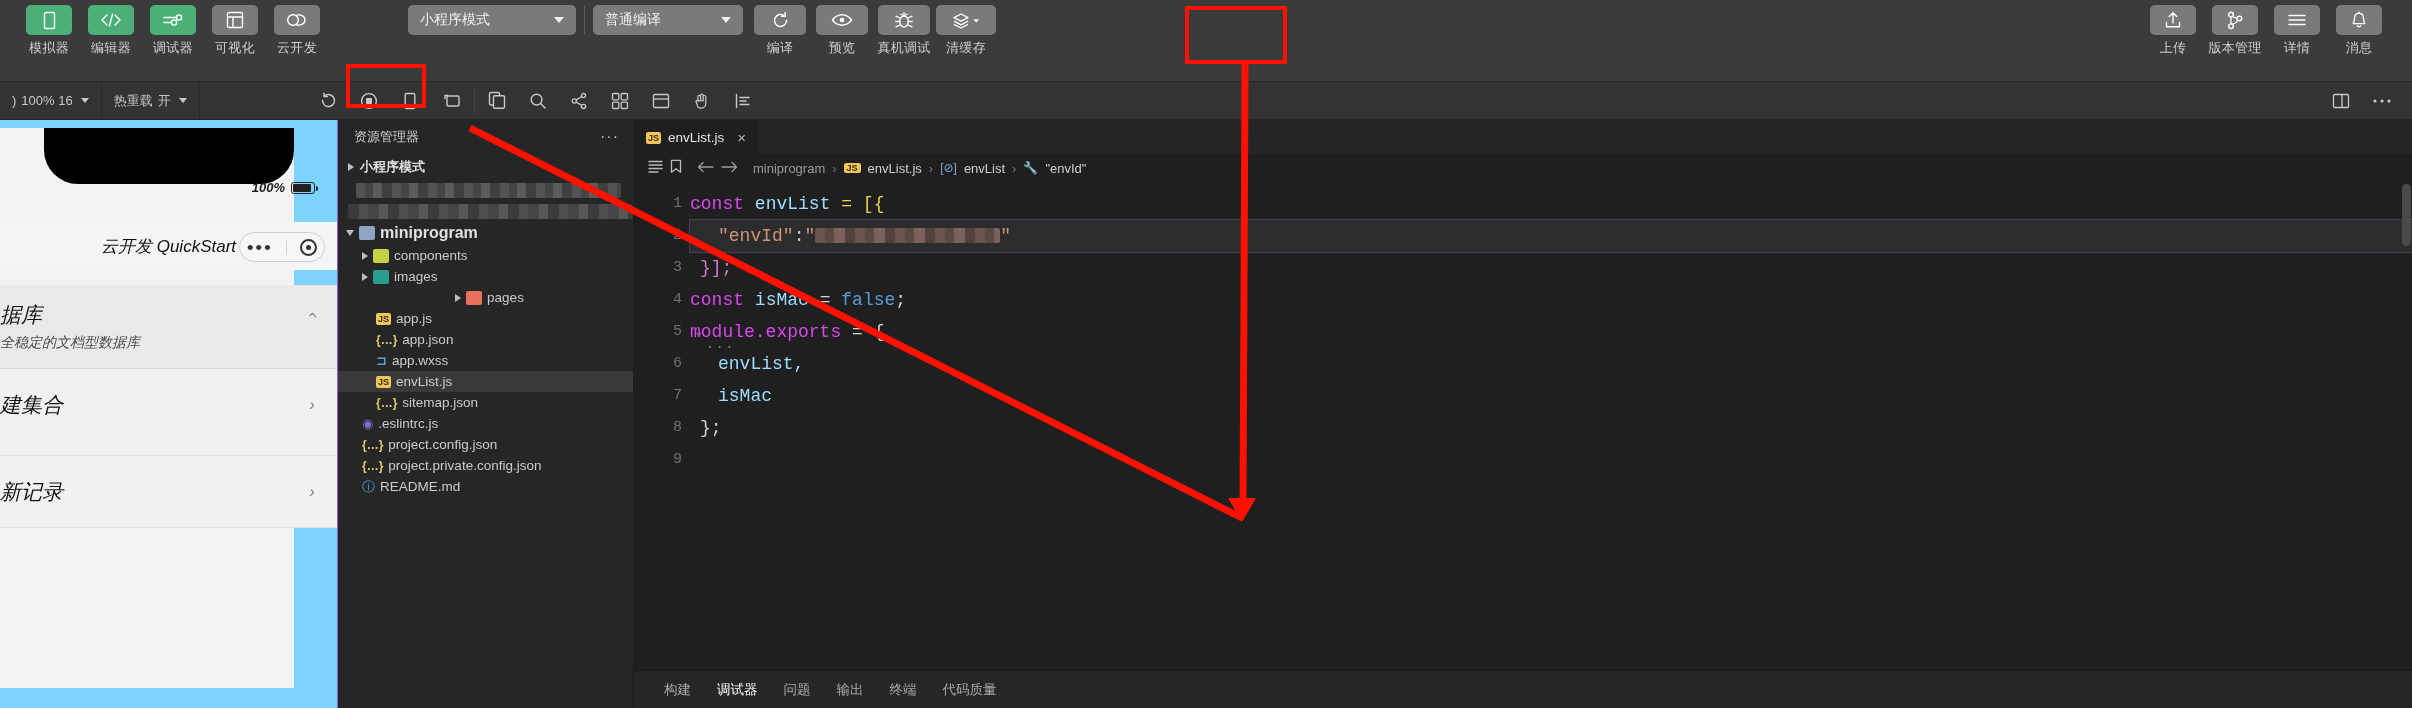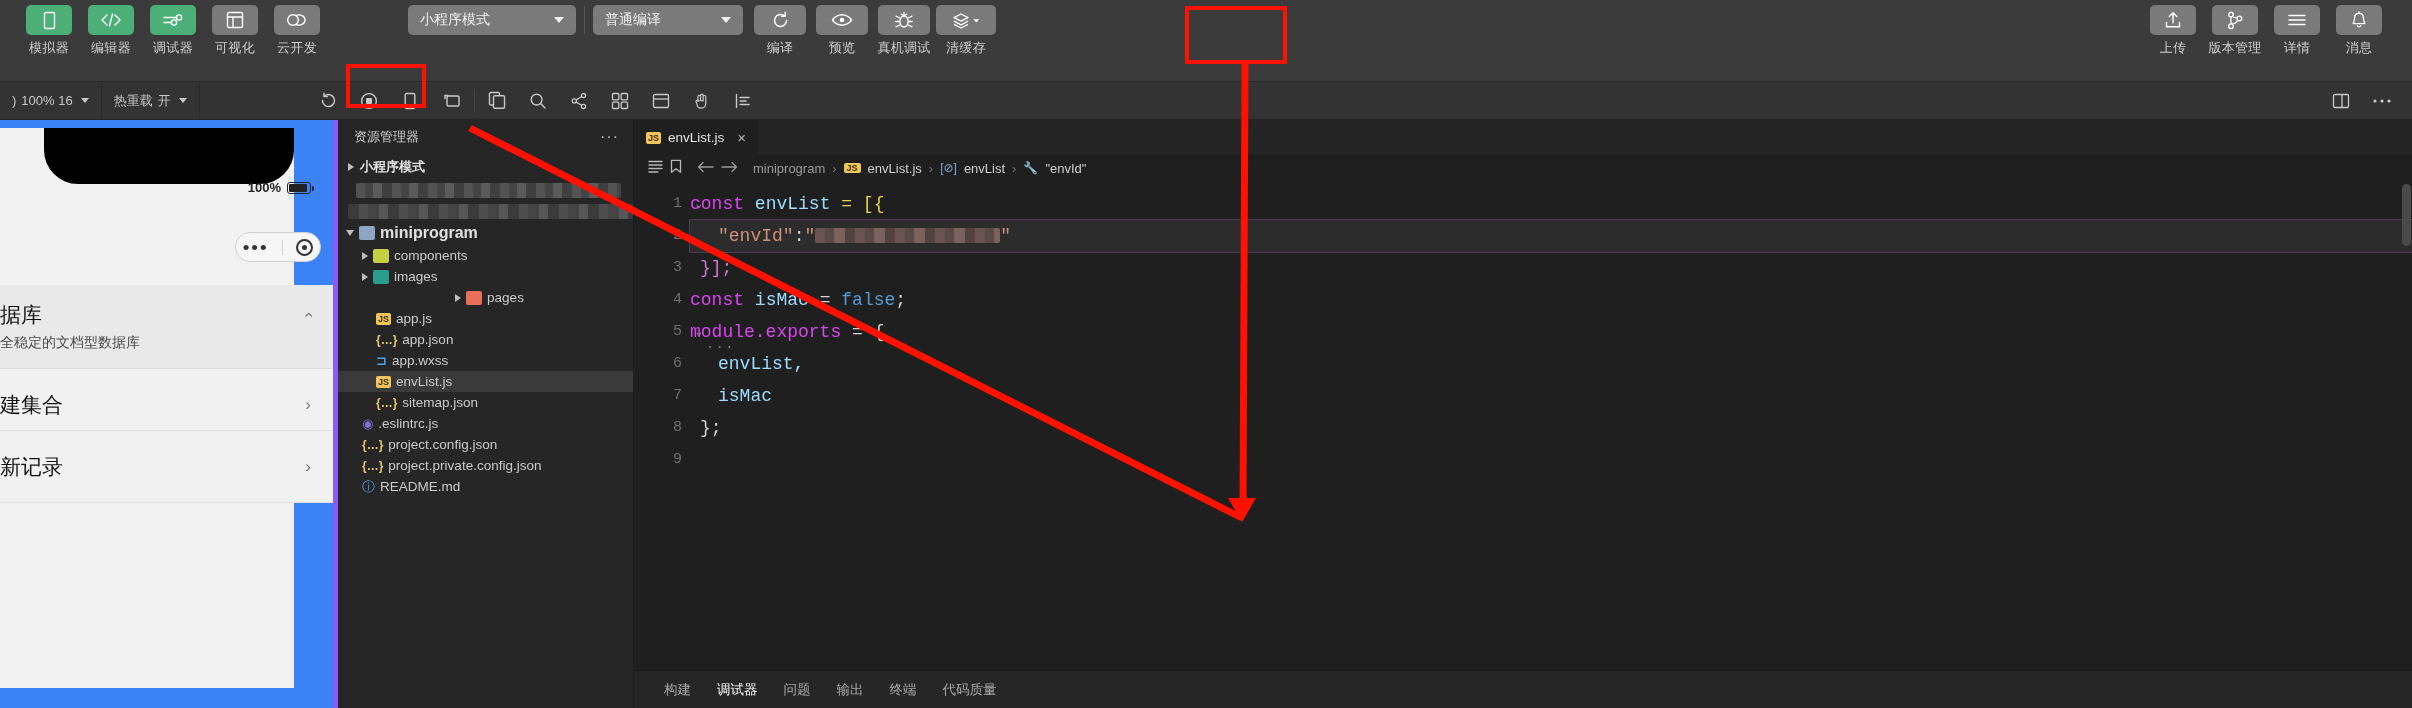--- a/index.html
+++ b/index.html
@@ -74,22 +74,22 @@
     color:#c9c9c9;
   }
   .sub-divider { width:1px; height:24px; background:#454545; margin:0 2px; }
   .sub-right { margin-left:auto; display:flex; align-items:center; height:100%; padding-right:10px; }
 
   
   .body { flex: 1; display: flex; min-height: 0; }
 
   
   .sim {
-    width: 338px; background: #3b82f6; position: relative; overflow: hidden;
-    flex: 0 0 338px; border-right: 5px solid #8b5cf6;
+    width: 338px; background: #7dd3fc; position: relative; overflow: hidden;
+    flex: 0 0 338px; border-right: 1px solid #8b5cf6; font-style: italic;
   }
   .phone {
     position:absolute; left: -46px; top: 8px; width: 340px; height: 560px;
     background: #f2f2f2; border-radius: 0;
   }
   .notch {
     position:absolute; left: 44px; top: 8px; width: 250px; height: 56px;
     background: #000; border-radius: 0 0 34px 34px;
   }
   .status-right {
@@ -487,35 +487,38 @@
 
     <div class="sim">
       <div class="phone"></div>
       <div class="notch"></div>
       <div class="status-right">
         <span>100%</span>
         <span class="batt">
             <i></i>
           </span>
       </div>
+      <div class="nav">
+        <div class="nav-title">云开发 QuickStart</div>
+      </div>
       <div class="caps">
         <span class="dots">•••</span>
         <span class="sep"></span>
         <span class="tgt"></span>
       </div>
 
       <div class="sim-list">
         <div class="sim-card l">
           <div>
             <div class="t">据库</div>
             <div class="s">全稳定的文档型数据库</div>
           </div>
           <div class="chev up">›</div>
         </div>
-        <div class="sim-card vl" style="padding-top:22px;padding-bottom:11px;">
+        <div class="sim-card vl" style="padding-top:22px;padding-bottom:36px;">
           <div class="t">建集合</div>
           <div class="chev">›</div>
         </div>
         <div class="sim-card vl" style="padding-top:22px;padding-bottom:22px;gap:12px;">
           <div class="t">新记录</div>
           <div class="chev">›</div>
         </div>
       </div>
     </div>
 

